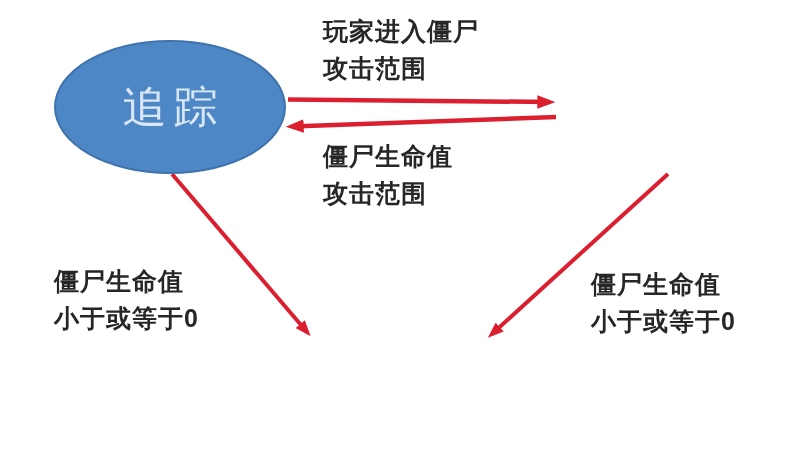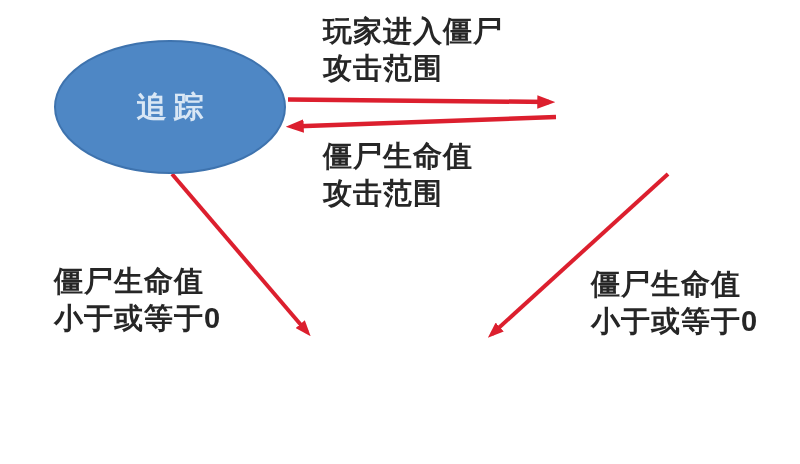--- a/index.html
+++ b/index.html
@@ -35,34 +35,34 @@
     position: absolute;
     box-sizing: border-box;
     border-radius: 50%;
     background: var(--node_fill, #4e87c5);
     border: 2px solid var(--node_border, #3e73ae);
     display: flex;
     align-items: center;
     justify-content: center;
   }
   .node-label {
-    font-size: 30px;
-    font-weight: 700;
+    font-size: 44px;
+    font-weight: 400;
     color: var(--node_text, #d9e7f5);
     letter-spacing: 7px;
     margin-right: -7px;
     white-space: nowrap;
   }
   .node-chase  { left: 54px;  top: 40px;  width: 232px; height: 134px; }
   .node-attack { left: 555px; top: 38px;  width: 228px; height: 135px; }
   .node-death  { left: 286px; top: 329px; width: 236px; height: 132px; }
   .edge-label {
     position: absolute;
     white-space: pre-line;
-    font-size: 29px;
+    font-size: 25px;
     line-height: 37px;
     font-weight: 600;
     letter-spacing: 1px;
     color: var(--label_text, #262626);
   }
   .el-enter { left: 323px; top: 13px;  }
   .el-leave { left: 323px; top: 138px; }
   .el-hp-left  { left: 54px;  top: 263px; }
   .el-hp-right { left: 591px; top: 266px; }
 </style>

